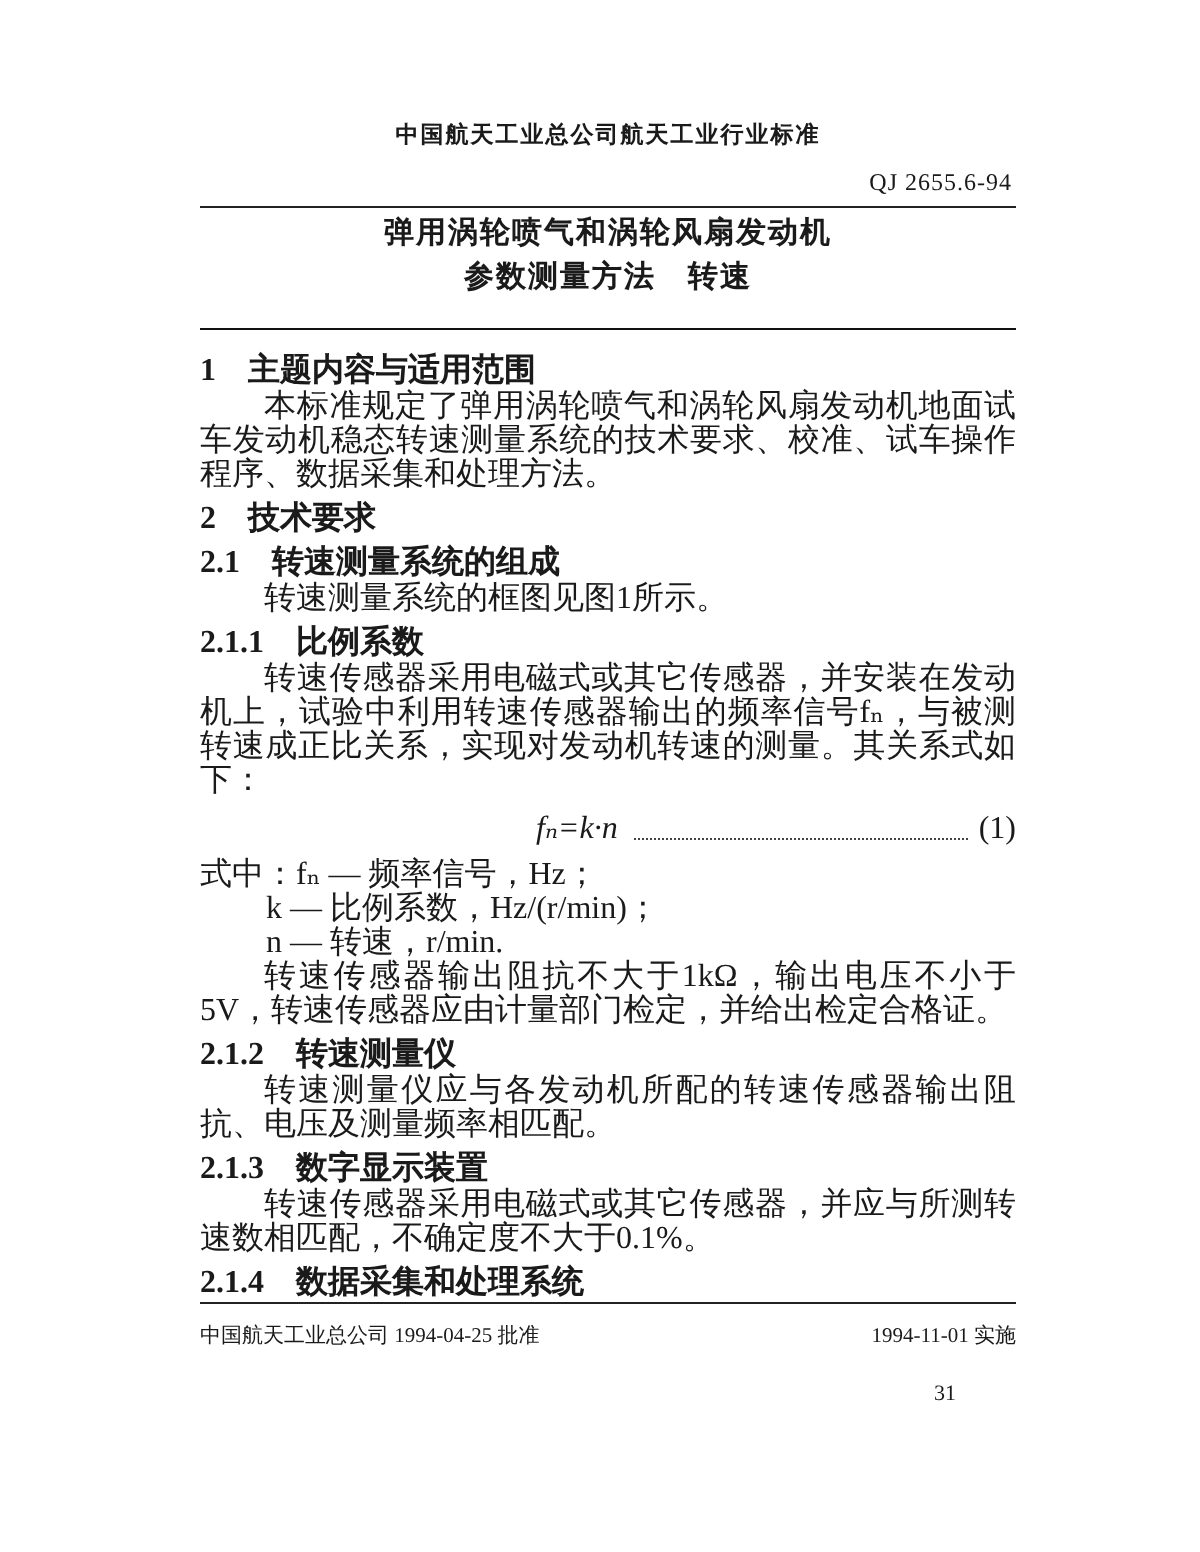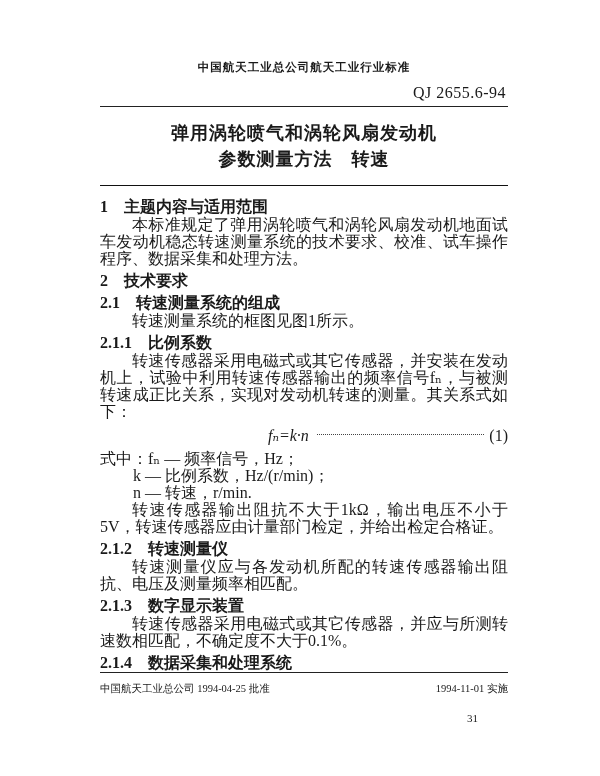--- a/index.html
+++ b/index.html
@@ -22,60 +22,60 @@
   }
   
   .org-line {
     text-align: center;
     font-weight: bold;
     font-size: 11.5px;
     letter-spacing: 1px;
   }
   .std-number {
     text-align: right;
-    font-size: 16px;
+    font-size: 12px;
     margin-top: 9px;
     padding-right: 2px;
     letter-spacing: 0.5px;
   }
   .rule {
     border: none;
     border-top: 1px solid #222;
     margin: 4px 0 0 0;
   }
   .rule.title-rule {
     border-top: 1.5px solid #111;
     margin-top: 13px;
   }
   .doc-title {
     text-align: center;
     font-weight: bold;
-    font-size: 18px;
+    font-size: 15px;
     line-height: 1.45;
-    margin-top: 13px;
+    margin-top: 3px;
     letter-spacing: 1px;
   }
   
   .body {
     margin-top: 7px;
     font-size: 16px;
     line-height: 17px;
   }
   .heading {
     font-weight: bold;
     margin: 5px 0 1px 0;
   }
   .para {
     margin: 0;
     text-indent: 2em;
     text-align: justify;
   }
   .formula-row {
     display: flex;
-    align-items: center;
+    align-items: flex-end;
     margin: 7px 0 6px 0;
     padding-left: 168px;
   }
   .formula-expr {
     font-style: italic;
     font-family: "Liberation Serif", "DejaVu Serif", serif;
     white-space: nowrap;
   }
   .formula-leader {
     flex: 1;

